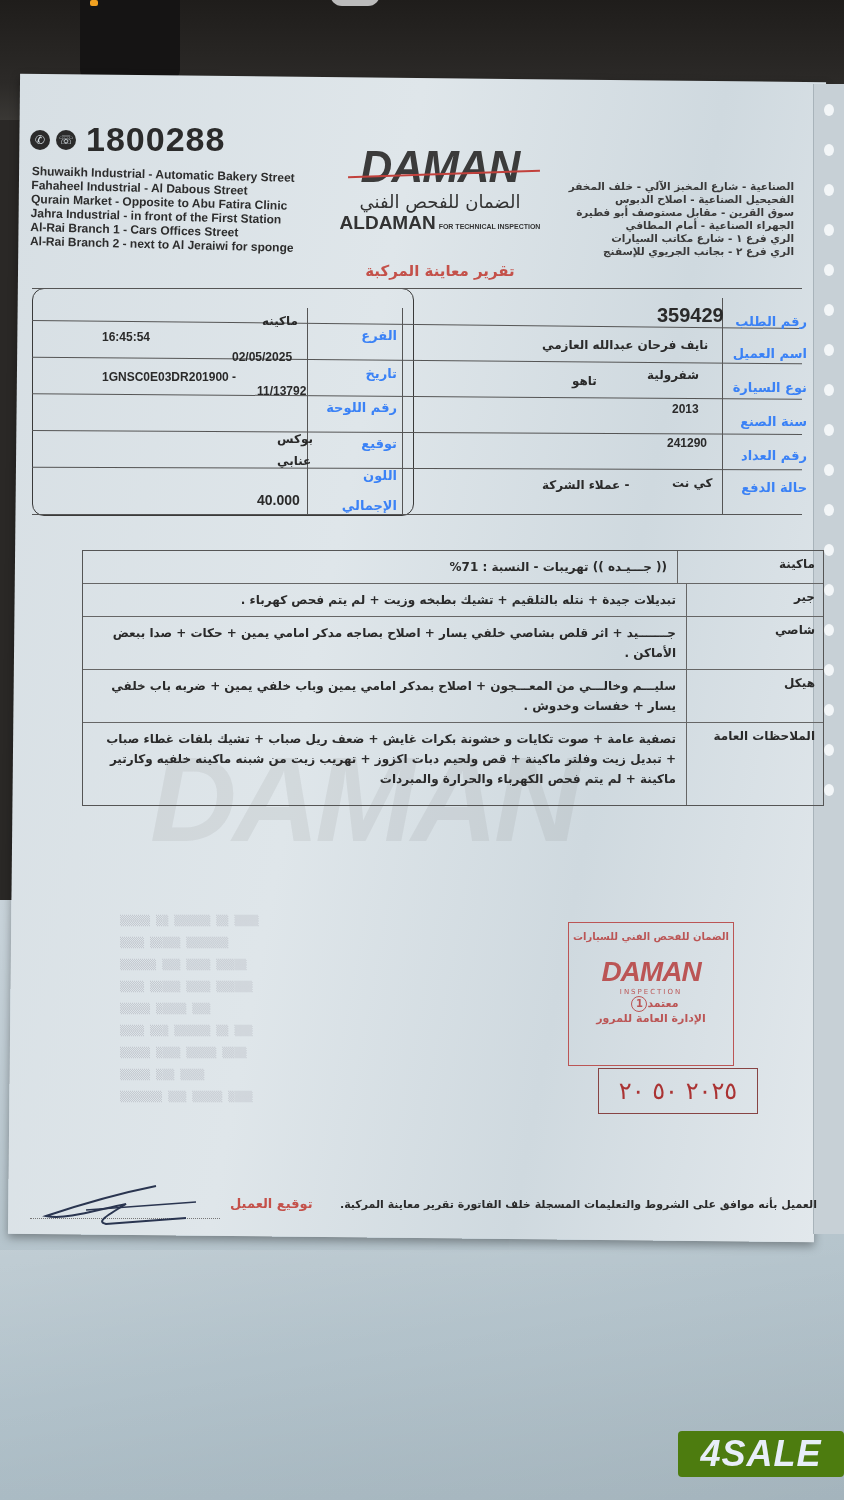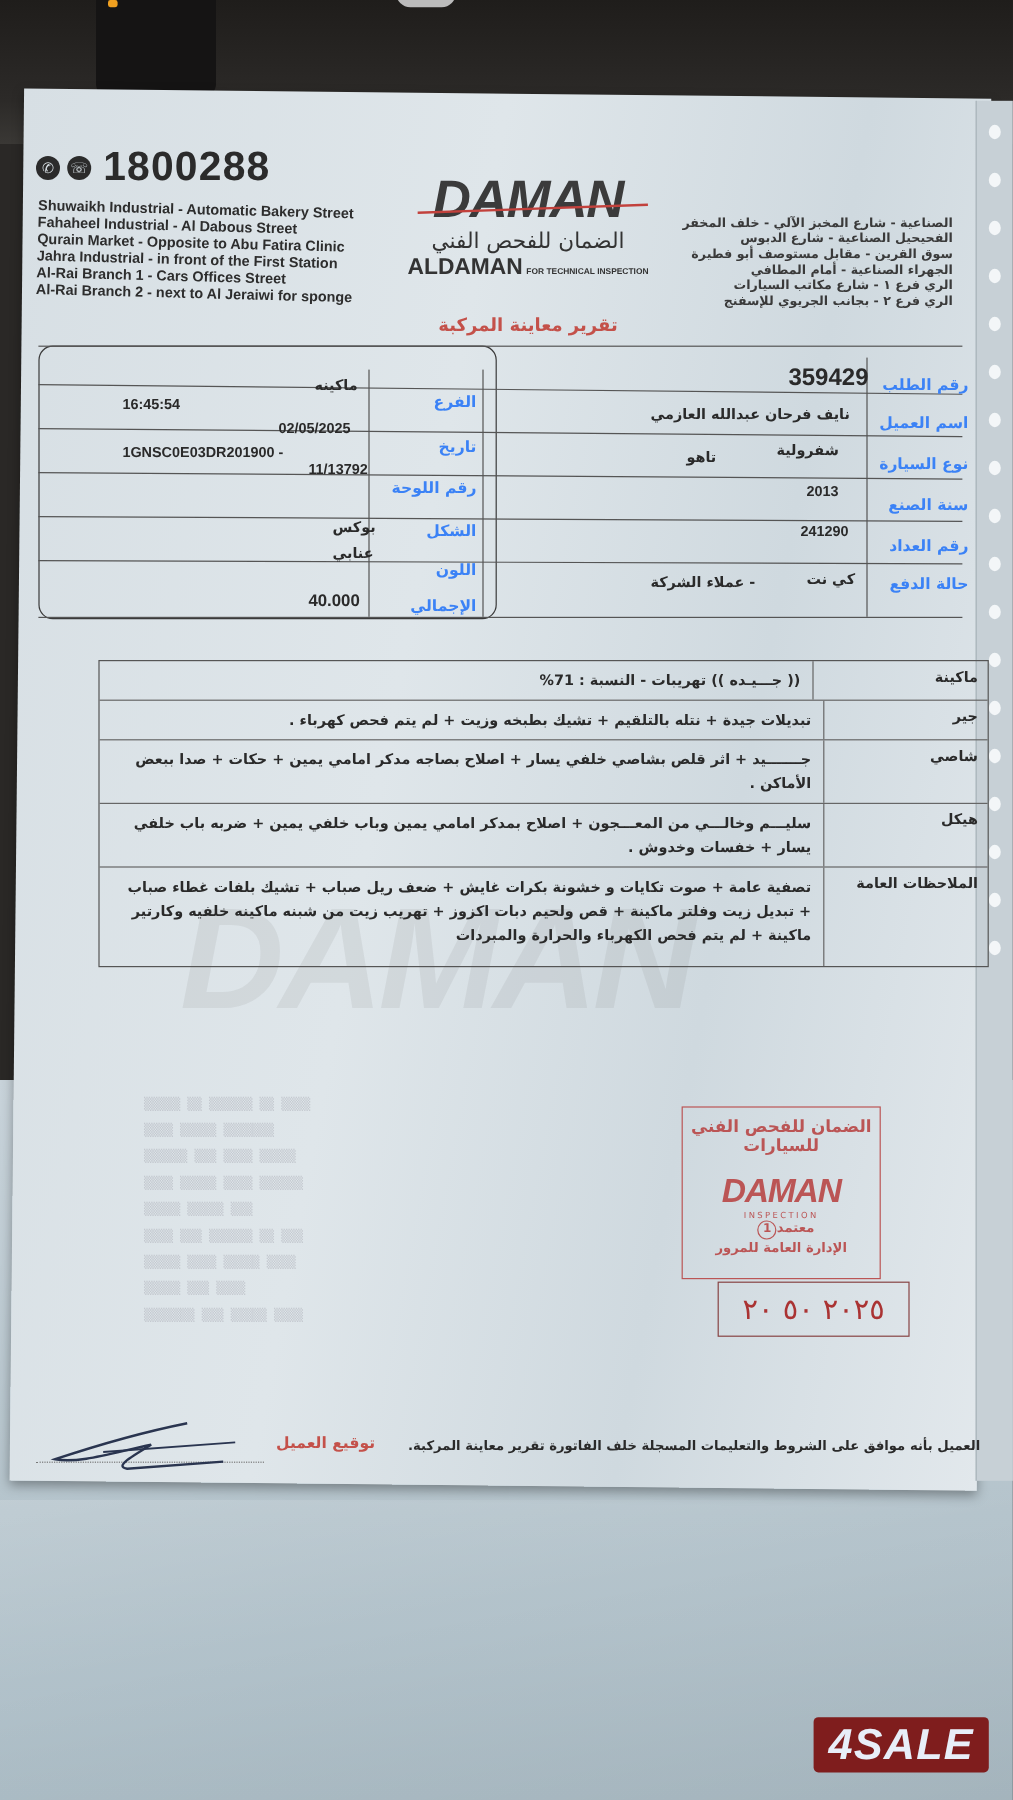--- a/index.html
+++ b/index.html
@@ -31,32 +31,32 @@
   .lbl{position:absolute;direction:rtl;color:#3b82f6;font-weight:bold;font-size:13px;}
   .val{position:absolute;direction:rtl;color:#2a2a2a;font-weight:bold;font-size:12px;}
   .valen{position:absolute;color:#2a2a2a;font-family:"Liberation Sans",sans-serif;font-weight:bold;font-size:12px;}
   .notes{position:absolute;left:82px;top:550px;width:740px;border:1.5px solid #555;}
   .nrow{display:flex;direction:rtl;border-bottom:1.5px solid #666;}
   .nrow:last-child{border-bottom:none;}
   .ncell-l{width:150px;padding:6px 8px;font-weight:bold;font-size:12px;color:#2a2a2a;border-left:1.5px solid #666;}
   .ncell-r{flex:1;padding:6px 10px;font-weight:bold;font-size:12px;color:#2a2a2a;line-height:20px;}
   .watermark{position:absolute;left:150px;top:730px;width:550px;font-family:"Liberation Sans",sans-serif;font-style:italic;font-weight:bold;font-size:120px;color:rgba(120,120,120,.12);letter-spacing:-4px;}
   .stamp{position:absolute;left:568px;top:922px;width:164px;height:142px;border:1.5px solid #b55;color:#b55;text-align:center;}
-  .stamp .t{direction:rtl;font-size:14px;font-weight:bold;margin-top:8px;}
+  .stamp .t{direction:rtl;font-size:10px;font-weight:bold;margin-top:8px;}
   .stamp .d{font-family:"Liberation Sans",sans-serif;font-style:italic;font-weight:bold;font-size:28px;margin-top:14px;letter-spacing:-1px;}
   .stamp .i{font-size:7px;letter-spacing:2px;}
   .stamp .a{direction:rtl;font-size:11px;font-weight:bold;}
   .stamp .c{display:inline-block;width:14px;height:14px;border:1.5px solid #b55;border-radius:50%;font-size:10px;line-height:14px;margin-left:8px;}
   .datestamp{position:absolute;left:598px;top:1068px;width:158px;height:44px;border:1.5px solid #844;color:#a33;font-size:24px;text-align:center;line-height:44px;letter-spacing:2px;font-family:"DejaVu Serif",serif;}
   .faint{position:absolute;left:120px;top:910px;width:340px;color:rgba(150,150,160,.35);font-size:10px;line-height:22px;font-family:"DejaVu Sans Mono",monospace;}
   .consent{position:absolute;left:340px;top:1198px;direction:rtl;font-weight:bold;font-size:11px;color:#2a2a2a;}
   .sig-label{position:absolute;left:230px;top:1196px;direction:rtl;font-weight:bold;font-size:13px;color:#c4514a;}
   .sig-line{position:absolute;left:30px;top:1218px;width:190px;border-bottom:1px dotted #777;}
   .sig{position:absolute;left:36px;top:1180px;}
-  .brand{position:absolute;left:678px;top:1431px;width:146px;height:46px;background:#7f1d1d;border-radius:4px;color:#e8eef8;font-family:"Liberation Sans",sans-serif;font-style:italic;font-weight:bold;font-size:36px;text-align:center;line-height:46px;letter-spacing:1px;}
+  .brand{position:absolute;left:678px;top:1431px;width:166px;height:46px;background:#4d7c0f;border-radius:4px;color:#e8eef8;font-family:"Liberation Sans",sans-serif;font-style:italic;font-weight:bold;font-size:36px;text-align:center;line-height:46px;letter-spacing:1px;}
   .fold{position:absolute;left:0;top:1250px;width:844px;height:250px;background:linear-gradient(170deg,rgba(255,255,255,.15),rgba(0,0,0,0) 40%,rgba(0,0,0,.06));}
 </style>
 </head>
 <body>
 
 <div class="dash">
   <div class="panel"></div>
   <div class="led"></div>
   <div class="knob"></div>
 </div>
@@ -94,21 +94,21 @@
   <div>Shuwaikh Industrial - Automatic Bakery Street</div>
   <div>Fahaheel Industrial - Al Dabous Street</div>
   <div>Qurain Market - Opposite to Abu Fatira Clinic</div>
   <div>Jahra Industrial - in front of the First Station</div>
   <div>Al-Rai Branch 1 - Cars Offices Street</div>
   <div>Al-Rai Branch 2 - next to Al Jeraiwi for sponge</div>
 </div>
 
 <div class="branches-ar">
   <div>الصناعية - شارع المخبز الآلي - خلف المخفر</div>
-  <div>الفحيحيل الصناعية - شارع الدبوس</div>
+  <div>الفحيحيل الصناعية - اصلاح الدبوس</div>
   <div>سوق القرين - مقابل مستوصف أبو فطيرة</div>
   <div>الجهراء الصناعية - أمام المطافي</div>
   <div>الري فرع ١ - شارع مكاتب السيارات</div>
   <div>الري فرع ٢ - بجانب الجريوي للإسفنج</div>
 </div>
 
 <div class="logo">
   <div class="daman">DAMAN</div>
   <div class="ar">الضمان للفحص الفني</div>
   <div class="en"><span>ALDAMAN</span><small>FOR TECHNICAL INSPECTION</small></div>
@@ -132,21 +132,21 @@
   <div class="val" style="left:230px;top:26px;">ماكينه</div>
   <div class="valen" style="left:70px;top:42px;">16:45:54</div>
 
   <div class="lbl" style="left:290px;top:78px;width:75px;">تاريخ</div>
   <div class="valen" style="left:200px;top:62px;">02/05/2025</div>
 
   <div class="lbl" style="left:290px;top:112px;width:75px;">رقم اللوحة</div>
   <div class="valen" style="left:225px;top:96px;">11/13792</div>
   <div class="valen" style="left:70px;top:82px;">1GNSC0E03DR201900 -</div>
 
-  <div class="lbl" style="left:290px;top:148px;width:75px;">الشكل</div>
+  <div class="lbl" style="left:290px;top:148px;width:75px;">توقيع</div>
   <div class="val" style="left:245px;top:144px;">بوكس</div>
 
   <div class="lbl" style="left:290px;top:180px;width:75px;">اللون</div>
   <div class="val" style="left:245px;top:166px;">عنابي</div>
 
   <div class="lbl" style="left:290px;top:210px;width:75px;">الإجمالي</div>
   <div class="valen" style="left:225px;top:204px;font-size:14px;">40.000</div>
 
   <div class="lbl" style="left:695px;top:26px;width:80px;">رقم الطلب</div>
   <div class="valen" style="left:625px;top:16px;font-size:20px;">359429</div>

